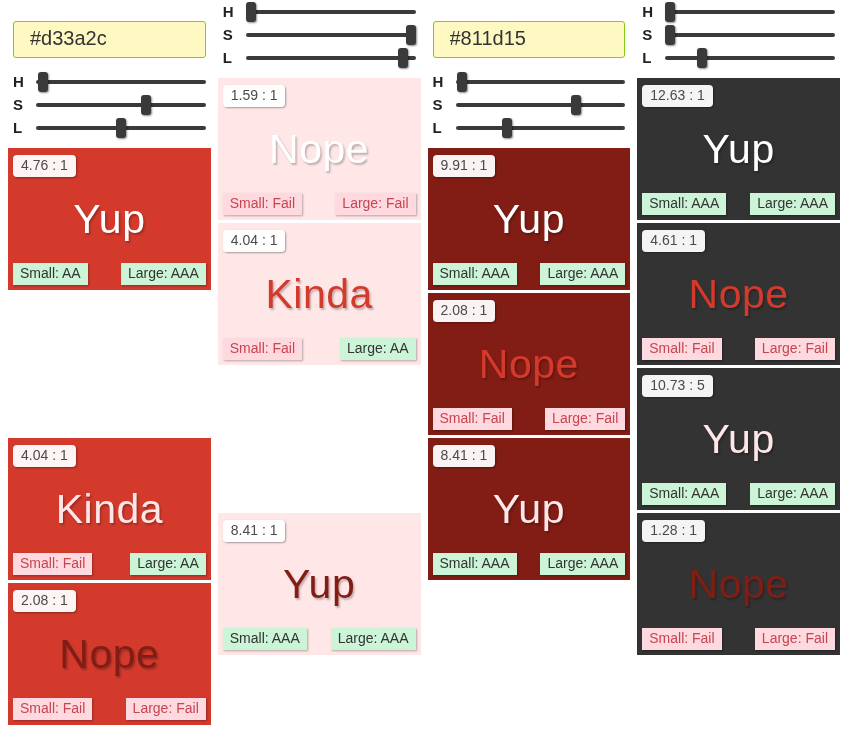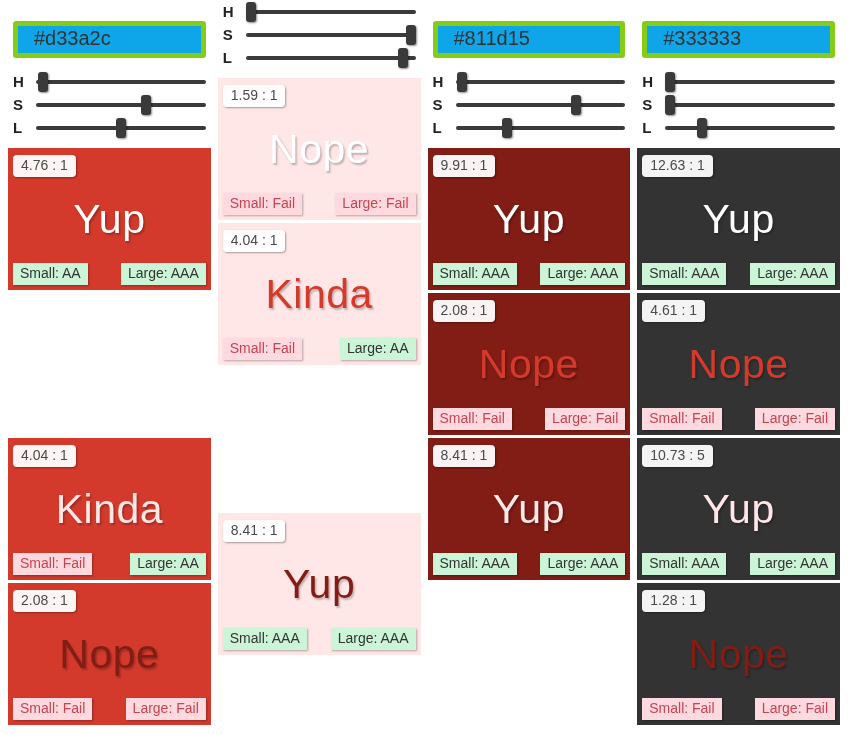--- a/index.html
+++ b/index.html
@@ -14,27 +14,27 @@
     column-gap: 7px;
     padding: 0 8px;
   }
   .column { display: flex; flex-direction: column; min-width: 0; }
 
   
   .hex-input {
     height: 37px;
     margin: 21px 5px 12px 5px;
     width: calc(100% - 10px);
-    border: 5px solid #84cc16;
+    border: 1px solid #84cc16;
     border-radius: 3px;
     font-family: inherit;
     font-size: 20px;
     color: #333;
     padding: 0 8px 2px 16px;
-    background: #0ea5e9;
+    background: #fef9c3;
     outline: none;
   }
   .sliders { margin-bottom: 9px; }
   .slider-row { display: flex; align-items: center; height: 23px; margin: 0 5px; }
   .slider-label { flex: none; width: 14px; font-size: 15px; font-weight: 700; color: #222; line-height: 1; }
   input[type="range"] {
     -webkit-appearance: none; appearance: none;
     flex: 1; min-width: 0; height: 20px; margin: 0 0 0 9px;
     background: transparent;
   }
@@ -233,21 +233,20 @@
       <div class="badges">
         <span class="badge" data-level="AAA">Small: AAA</span>
         <span class="badge" data-level="AAA">Large: AAA</span>
       </div>
     </div>
 
     <div class="swatch swatch--empty"></div>
   </div>
 
   <div class="column">
-    <input class="hex-input" type="text" value="#333333" style="">
     <div class="sliders">
       <div class="slider-row">
         <span class="slider-label">H</span>
         <input type="range" min="0" max="360" value="0" style="">
       </div>
       <div class="slider-row">
         <span class="slider-label">S</span>
         <input type="range" min="0" max="100" value="0" style="">
       </div>
       <div class="slider-row">

